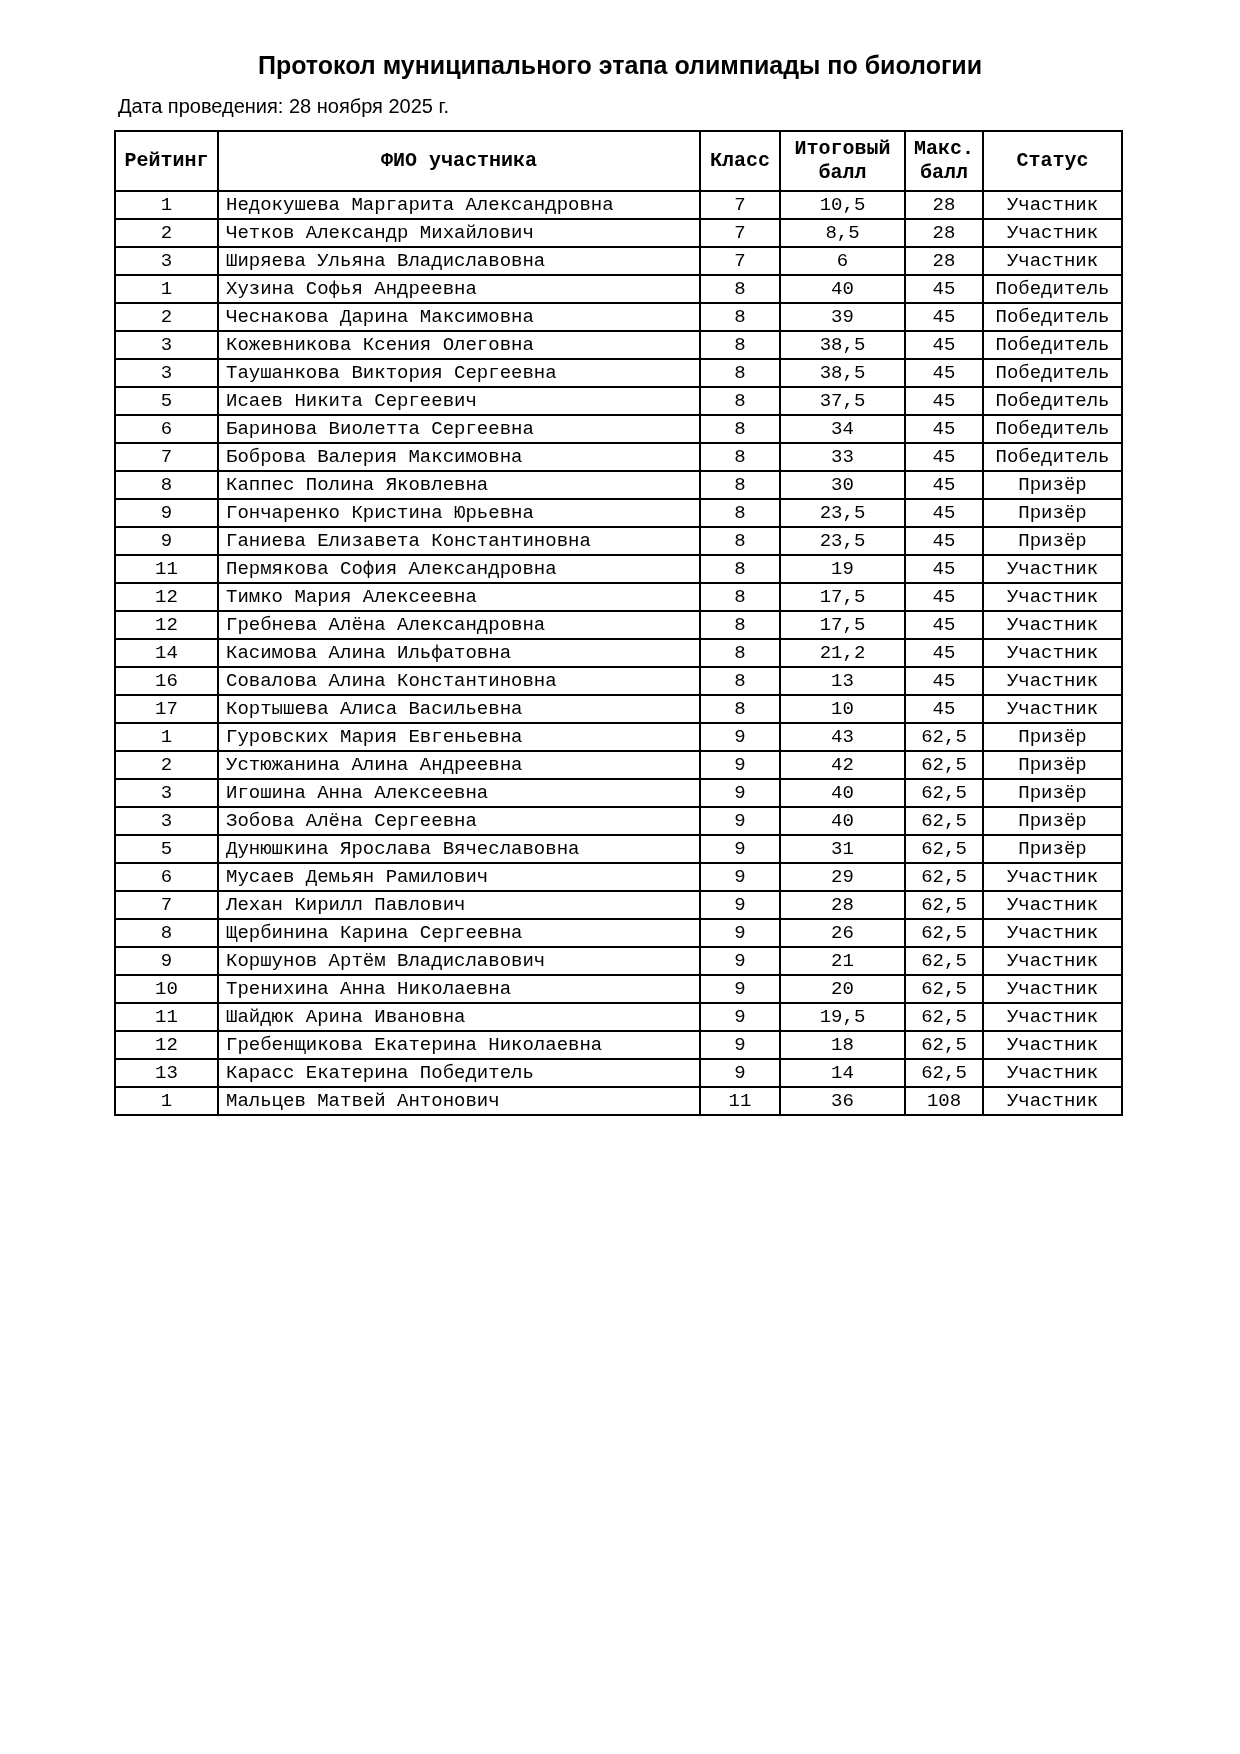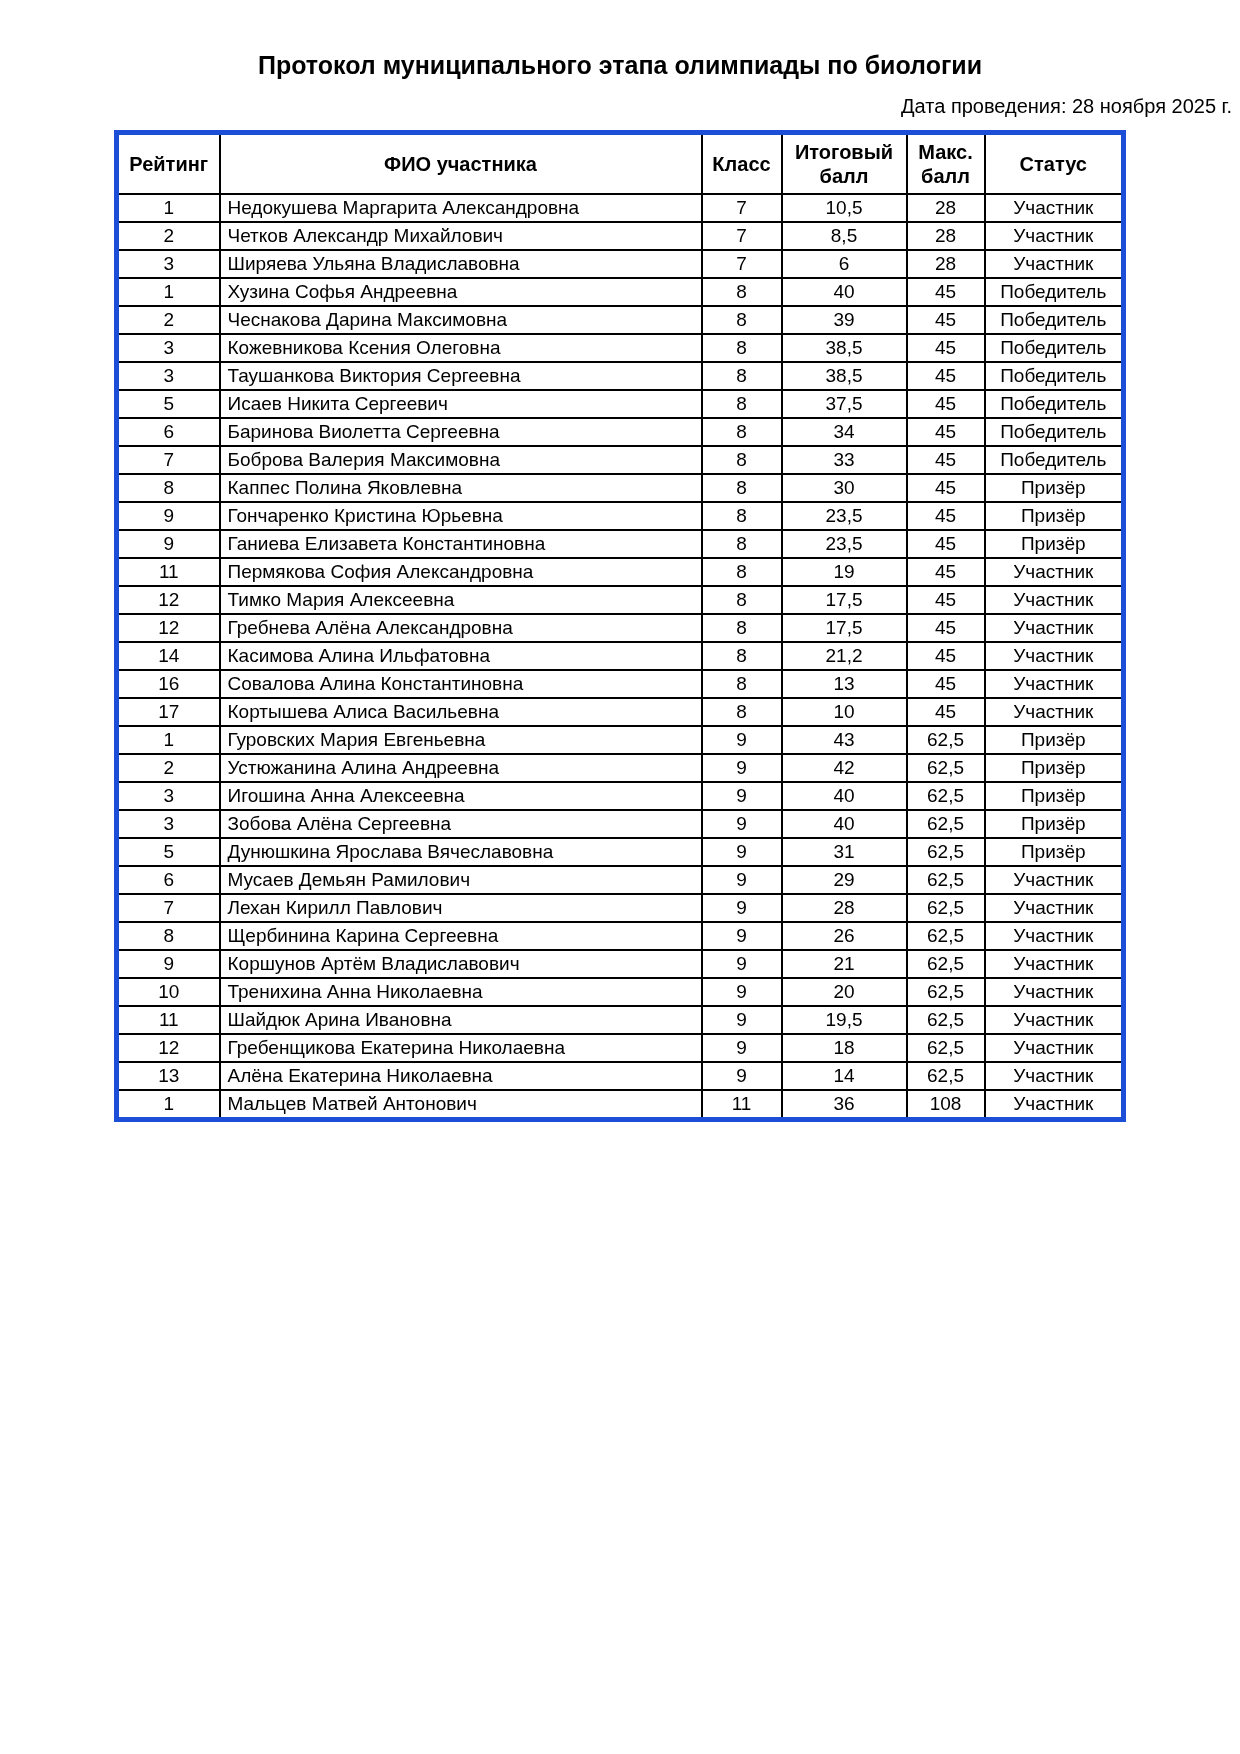--- a/index.html
+++ b/index.html
@@ -21,35 +21,35 @@
     padding-top: 50px;
     text-align: center;
     font-size: 25px;
     font-weight: bold;
     line-height: 30px;
   }
   .date-line {
     margin: 13px 8px 0 118px;
     font-size: 20px;
     line-height: 26px;
-    text-align: right;
   }
   .note-line {
     margin: 17px 0 0 0;
     text-align: center;
     font-style: italic;
     font-size: 20px;
     line-height: 24px;
   }
   table.protocol {
     border-collapse: collapse;
     table-layout: fixed;
     width: 1007px;
     margin: 11px 0 0 114px;
-    border: 5px solid #1d4ed8;
+    border: 2px solid #1d4ed8;
+    font-family: Liberation Mono, monospace;
   }
   .protocol th, .protocol td {
     border: 2px solid #000;
     overflow: hidden;
   }
   .protocol th {
     font-size: 20px;
     font-weight: bold;
     text-align: center;
     vertical-align: middle;
@@ -350,21 +350,21 @@
         <tr>
           <td class="c0">12</td>
           <td class="c1">Гребенщикова Екатерина Николаевна</td>
           <td class="c2">9</td>
           <td class="c3">18</td>
           <td class="c4">62,5</td>
           <td class="c5">Участник</td>
         </tr>
         <tr>
           <td class="c0">13</td>
-          <td class="c1">Алёна Екатерина Николаевна</td>
+          <td class="c1">Карасс Екатерина Победитель</td>
           <td class="c2">9</td>
           <td class="c3">14</td>
           <td class="c4">62,5</td>
           <td class="c5">Участник</td>
         </tr>
         <tr>
           <td class="c0">1</td>
           <td class="c1">Мальцев Матвей Антонович</td>
           <td class="c2">11</td>
           <td class="c3">36</td>

